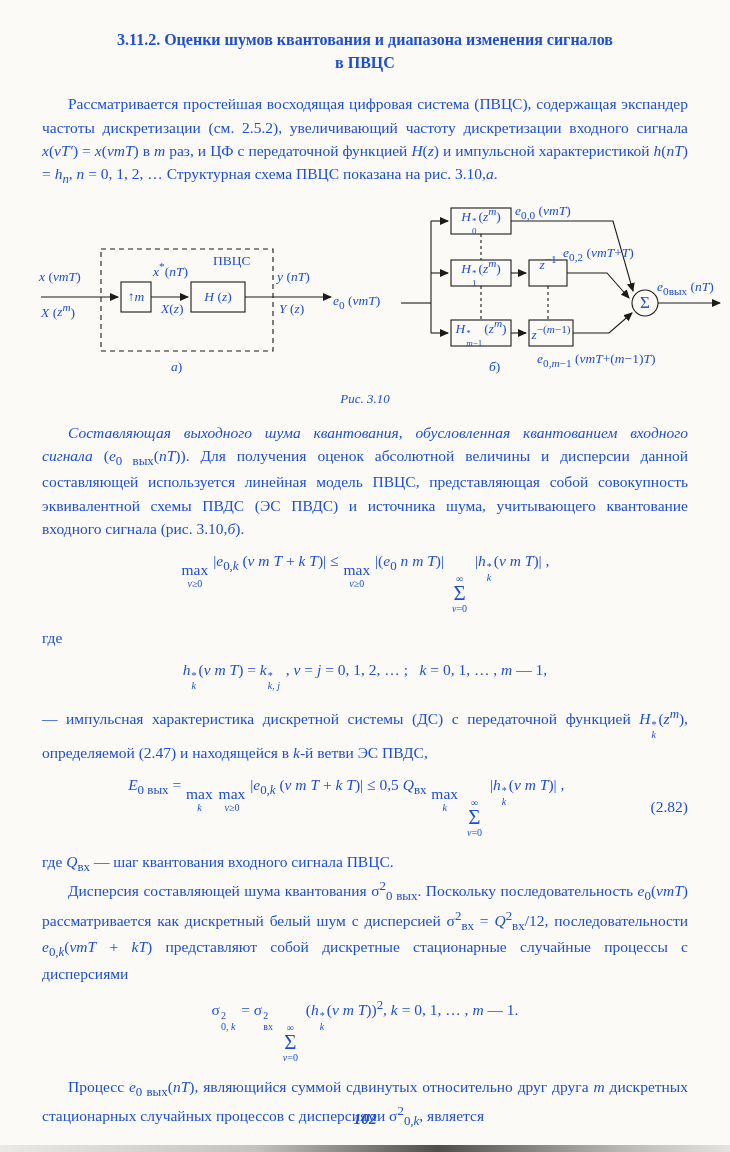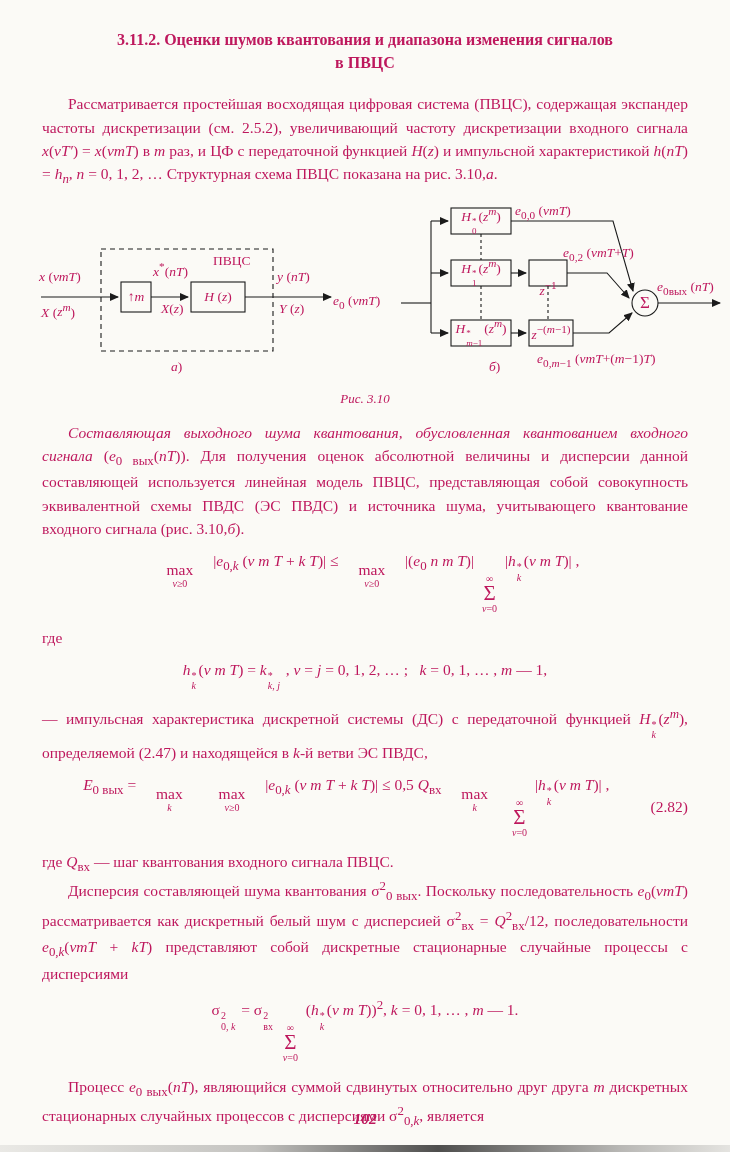--- a/index.html
+++ b/index.html
@@ -1,30 +1,30 @@
 <!DOCTYPE html>
 <html><head>
 <meta charset="utf-8">
 <style>
   * { margin:0; padding:0; box-sizing:border-box; }
   html,body { background:#e9e7e2; }
   .page {
     width:730px; height:1152px; margin:0 auto; position:relative; overflow:hidden;
-    background:#fbfaf6; color:#be185d;
+    background:#fbfaf6; color:#1d4ed8;
     font-family:"Liberation Serif","DejaVu Serif",serif;
     padding:28px 42px 0 42px;
   }
   .heading { font-size:16px; font-weight:bold; text-align:center; line-height:1.45; margin-bottom:18px; }
   .para { font-size:15.5px; line-height:1.5; text-align:justify; }
   .indent { text-indent:26px; }
   .formula { font-size:15.5px; text-align:center; margin:12px 0; }
   .eqrow { display:flex; align-items:center; margin:12px 0; }
   .eqbody { flex:1; text-align:center; font-size:15.5px; }
   .eqnum { font-size:15.5px; }
-  .mop { display:inline-flex; flex-direction:column; align-items:center; line-height:1.05; vertical-align:-0.6em; margin:0 16px;justify-content:space-between; }
+  .mop { display:inline-flex; flex-direction:column; align-items:center; line-height:1.05; vertical-align:-0.6em; margin:0 1px;justify-content:space-between; }
   .mop .lim { font-size:10px; }
   .msum { display:inline-flex; flex-direction:column; align-items:center; line-height:1; vertical-align:-1em; margin:0 4px; }
   .msum .sig { font-size:21px; line-height:0.95; }
   .msum .lim { font-size:10px; }
   .supsub { display:inline-flex; flex-direction:column; align-items:flex-start; line-height:1.05; font-size:10px; vertical-align:-0.4em; margin:0 2px 0 1px; }
   .supsub span { display:block; }
   .figure { position:relative; width:712px; height:180px; margin:14px 0 6px -27px; }
   .fig-svg { position:absolute; left:0; top:0; }
   .flabel { position:absolute; white-space:nowrap; font-size:13.5px; }
   .flabel .supsub { font-size:9px; vertical-align:-0.35em; }
@@ -102,21 +102,21 @@
           <span>0</span>
         </span>(<i>z<sup>m</sup></i>)</div>
     <div class="flabel fcenter" style="left:466px;top:70px"><i>H</i><span class="supsub">
           <span>*</span>
           <span>1</span>
         </span>(<i>z<sup>m</sup></i>)</div>
     <div class="flabel fcenter" style="left:466px;top:130px"><i>H</i><span class="supsub">
           <span>*</span>
           <span><i>m</i>−1</span>
         </span>(<i>z<sup>m</sup></i>)</div>
-    <div class="flabel fcenter" style="left:533px;top:86px"><i>z</i><sup>−1</sup></div>
+    <div class="flabel fcenter" style="left:533px;top:60px"><i>z</i><sup>−1</sup></div>
     <div class="flabel fcenter" style="left:536px;top:130px"><i>z</i><sup>−(<i>m</i>−1)</sup></div>
     <div class="flabel" style="left:500px;top:0px"><i>e</i><sub>0,0</sub> (<i>νmT</i>)</div>
     <div class="flabel" style="left:548px;top:42px"><i>e</i><sub>0,2</sub> (<i>νmT</i>+<i>T</i>)</div>
     <div class="flabel" style="left:522px;top:148px"><i>e</i><sub>0,<i>m</i>−1</sub> (<i>νmT</i>+(<i>m</i>−1)<i>T</i>)</div>
     <div class="flabel fcenter" style="left:630px;top:100px;font-size:17px">Σ</div>
     <div class="flabel" style="left:642px;top:76px"><i>e</i><sub>0вых</sub> (<i>nT</i>)</div>
     <div class="flabel" style="left:474px;top:156px"><i>б</i>)</div>
   </div>
 
   <div class="fig-caption">Рис. 3.10</div>

